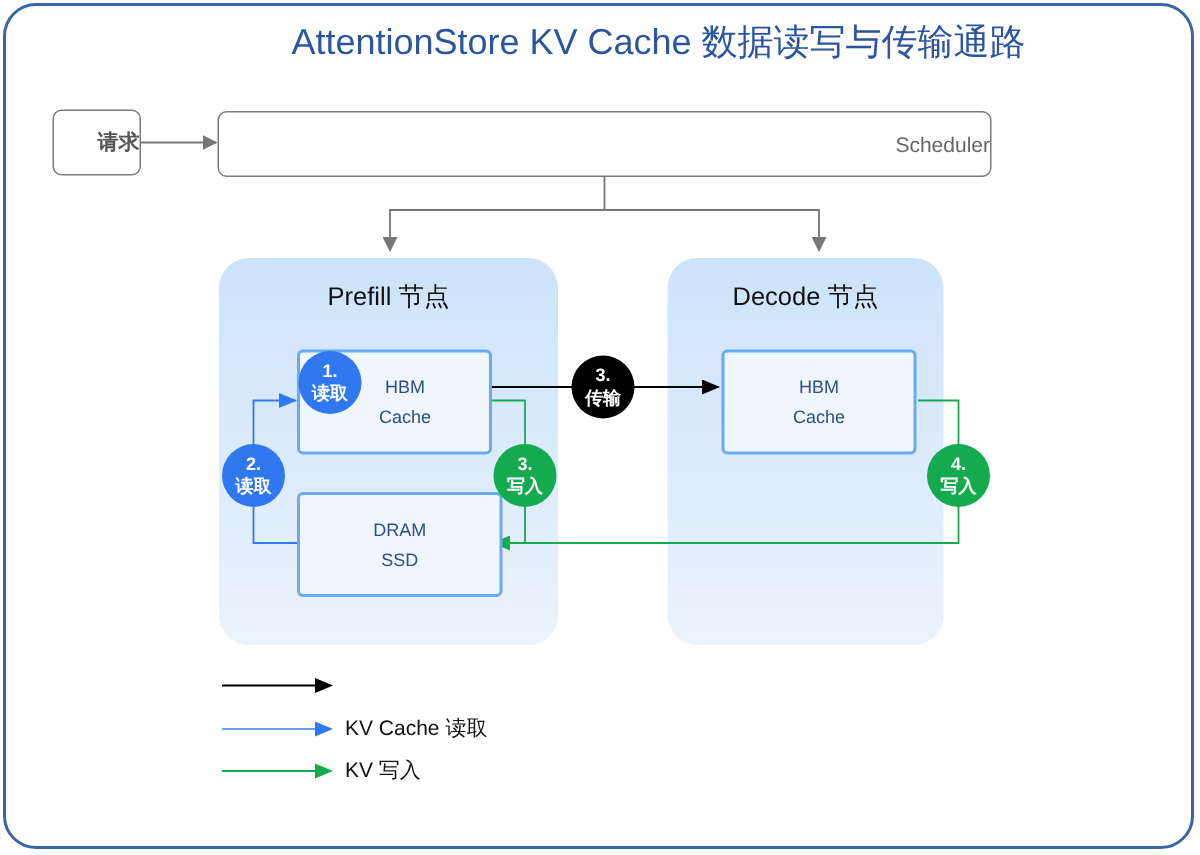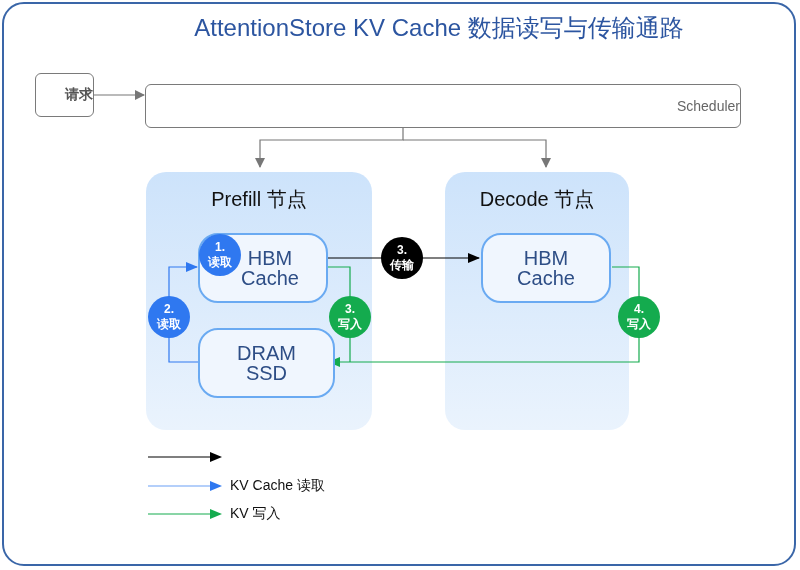--- a/index.html
+++ b/index.html
@@ -8,23 +8,23 @@
   .frame { position: absolute; left: 2px; top: 2px; width: 794px; height: 564px;
            border: 2px solid #3a66a8; border-radius: 22px; box-sizing: border-box; background: #fff; }
   .title { position: absolute; left: 0; top: 12px; width: 800px; text-align: center;
            font-size: 24px; color: #2c55a0; padding-left: 39px; }
   .box { position: absolute; box-sizing: border-box; display: flex; align-items: center;
          justify-content: center; text-align: center; }
   .plain { border: 1.5px solid #7a7a7a; border-radius: 6px; background: #fff; color: #666; font-size: 14px; justify-content: flex-end; }
   .node-panel { position: absolute; border-radius: 20px;
                 background: linear-gradient(180deg, #cde3fb 0%, #eaf3fd 100%); }
   .node-title { position: absolute; left: 0; width: 100%; text-align: center; top: 14px;
-                font-size: 20px; color: #111; }
-  .mem { border: 2.5px solid #6aaaf2; border-radius: 20px; background: #f0f6fe;
-         color: #2e4e86; font-size: 20px; line-height: 20px; }
+                font-size: 17px; color: #111; }
+  .mem { border: 2.5px solid #6aaaf2; border-radius: 4px; background: #f0f6fe;
+         color: #2e4e86; font-size: 12px; line-height: 20px; }
   .badge { position: absolute; width: 42px; height: 42px; border-radius: 50%;
            color: #fff; font-size: 12px; line-height: 15px; display: flex; flex-direction: column;
            align-items: center; justify-content: center; font-weight: bold; }
   .blue { background: #2f78f0; }
   .green { background: #14ab4e; }
   .black { background: #000; }
   svg.lines { position: absolute; left: 0; top: 0; }
   .legend-row { position: absolute; left: 148px; height: 22px; display: flex; align-items: center; }
   .legend-row svg { width: 74px; height: 12px; }
   .legend-label { margin-left: 8px; font-size: 14px; color: #111; }
@@ -62,21 +62,21 @@
   <path d="M403,140 L546,140 L546,167" fill="none" stroke="#777" stroke-width="1.2" marker-end="url(#ag)"></path>
   <line x1="328" y1="258" x2="479" y2="258" stroke="#000" stroke-width="1.2" marker-end="url(#ak)"></line>
   <path d="M199,362 L169,362 L169,267 L197,267" fill="none" stroke="#2f78f0" stroke-width="1.2" marker-end="url(#ab)"></path>
   <path d="M328,267 L350,267 L350,362" fill="none" stroke="#14ab4e" stroke-width="1.2"></path>
   <path d="M612,267 L639,267 L639,362 L329,362" fill="none" stroke="#14ab4e" stroke-width="1.2" marker-end="url(#agr)"></path>
 </svg>
 
 <div class="box plain" style="left:35px;top:73px;width:59px;height:44px;font-weight:bold;color:#555;">
   <span>请求</span>
 </div>
-<div class="box plain" style="left:145px;top:84px;width:596px;height:44px;">
+<div class="box plain" style="left:145px;top:74px;width:516px;height:44px;">
   <span>Scheduler</span>
 </div>
 
 <div class="box mem" style="left:198px;top:233px;width:130px;height:70px;">
   <div style="padding-left:14px;">
     <div>HBM</div>
     <div>Cache</div>
   </div>
 </div>
 <div class="box mem" style="left:198px;top:328px;width:137px;height:70px;">

